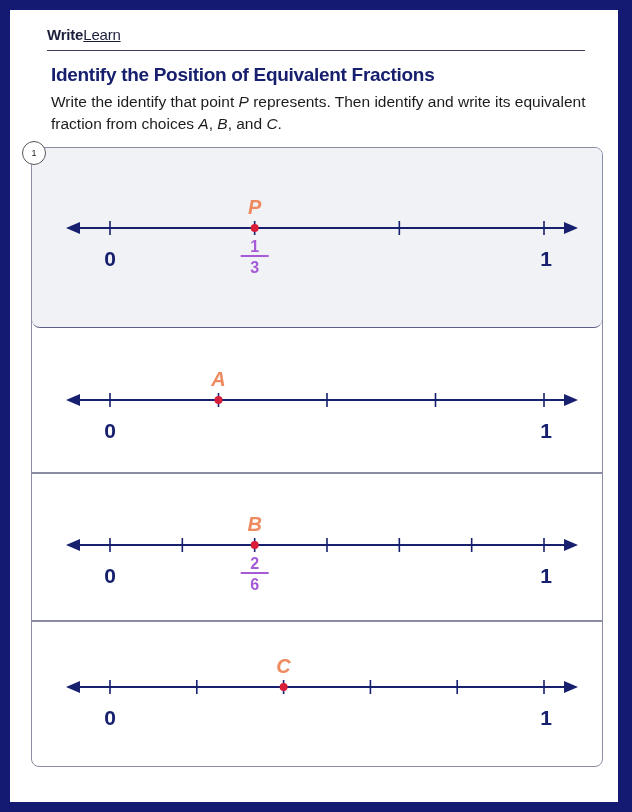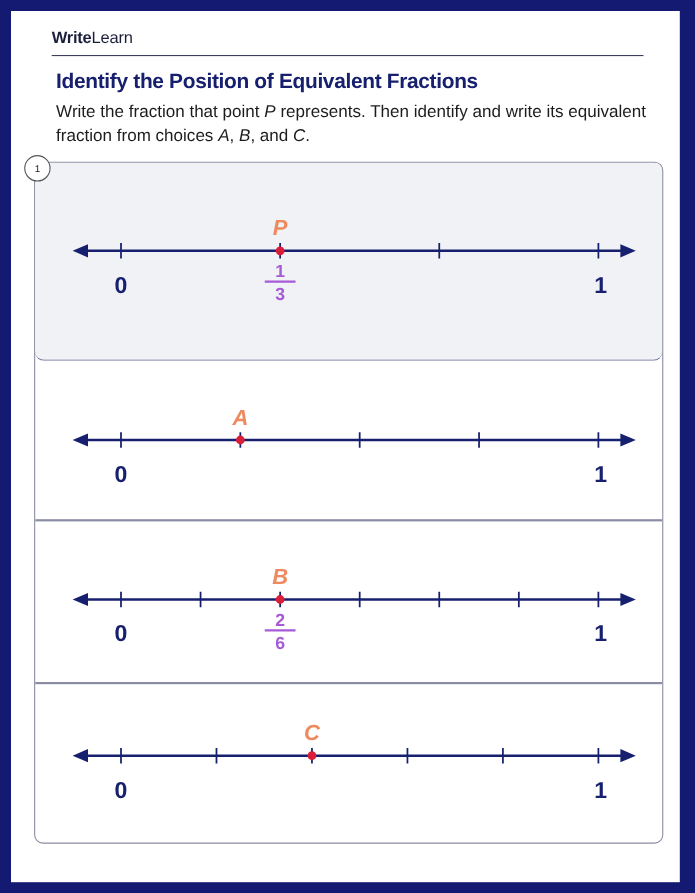--- a/index.html
+++ b/index.html
@@ -1,21 +1,21 @@
 <!DOCTYPE html>
 <html><head>
 <meta charset="utf-8">
 <style>
   html, body { margin:0; padding:0; }
   body { width:632px; height:812px; background:#141a72; position:relative; overflow:hidden;
          font-family:"Liberation Sans", sans-serif; }
   .page { position:absolute; left:10px; top:10px; width:608px; height:792px; background:#ffffff; }
   .brand { position:absolute; left:37px; top:16px; font-size:15px; color:#1b1f3b; letter-spacing:-0.2px; }
   .brand b { font-weight:700; }
-  .brand span.light { font-weight:400; }
+  .brand span.light { font-weight:400;text-decoration:underline; }
   .rule { position:absolute; left:37px; top:40px; width:538px; height:1px; background:#3b3f5c; }
   .title { position:absolute; left:41px; top:54px; font-size:19px; font-weight:700; color:#17206e; letter-spacing:-0.3px; }
   .instr { position:absolute; left:41px; top:81px; width:540px; font-size:15.5px; line-height:22px; color:#1c1c1c; }
   .instr i { font-style:italic; }
   .qnum { position:absolute; left:12px; top:131px; width:22px; height:22px; border:1px solid #555; border-radius:50%;
           background:#fff; font-size:9px; display:flex; align-items:center; justify-content:center; color:#222; z-index:3; }
   .card { position:absolute; left:21px; top:137px; width:570px; height:618px; border:1.5px solid #8a8ca3;
           border-radius:8px; overflow:hidden; background:#fff; }
   .panel-p { position:absolute; left:0; top:0; width:570px; height:179px; background:#f1f2f6;
              border-bottom:1.5px solid #5b5f8a; border-radius:0 0 8px 8px; }
@@ -24,21 +24,21 @@
   .lbl { font-family:"Liberation Sans", sans-serif; }
 </style>
 </head>
 <body>
 
 <div class="page">
   <div class="brand"><b>Write</b><span class="light">Learn</span></div>
   <div class="rule"></div>
   <div class="title">Identify the Position of Equivalent Fractions</div>
   <div class="instr">
-    <span>Write the fraction that point </span><i>P</i><span> represents. Then identify and write its equivalent fraction from choices </span><i>A</i><span>, </span><i>B</i><span>, and </span><i>C</i><span>.</span>
+    <span>Write the identify that point </span><i>P</i><span> represents. Then identify and write its equivalent fraction from choices </span><i>A</i><span>, </span><i>B</i><span>, and </span><i>C</i><span>.</span>
   </div>
 
   <div class="qnum">1</div>
 
   <div class="card">
     <div class="panel-p"></div>
     <div class="sep" style="top:324px;"></div>
     <div class="sep" style="top:472px;"></div>
     <div id="lines">
         <svg width="570" height="145" style="top: 0px;">

